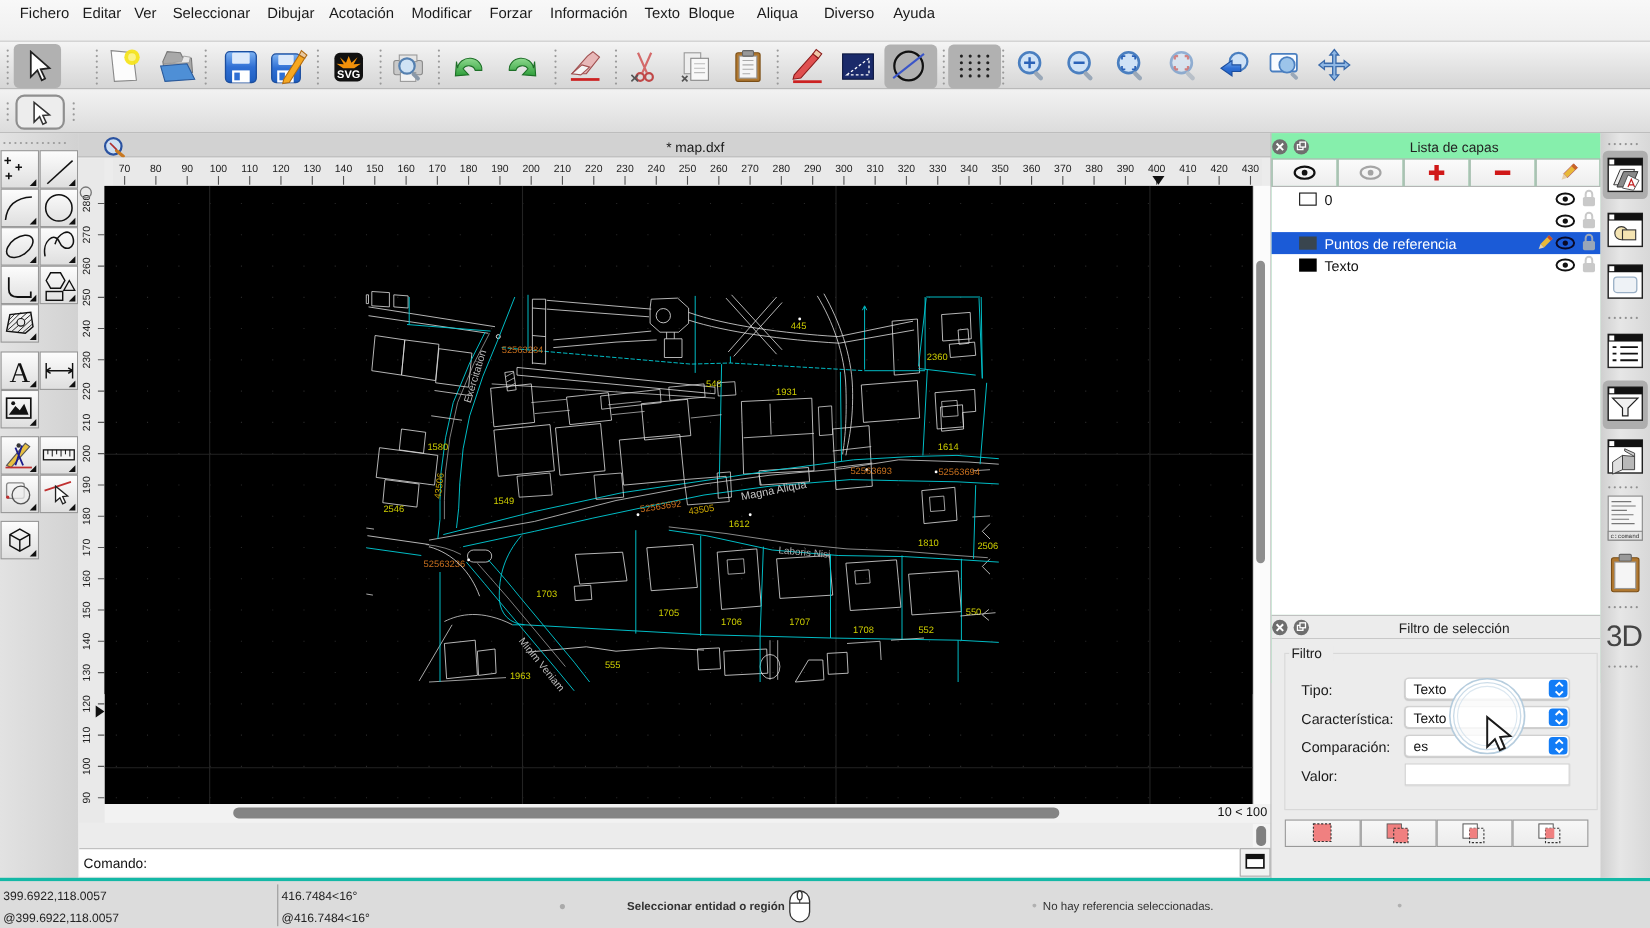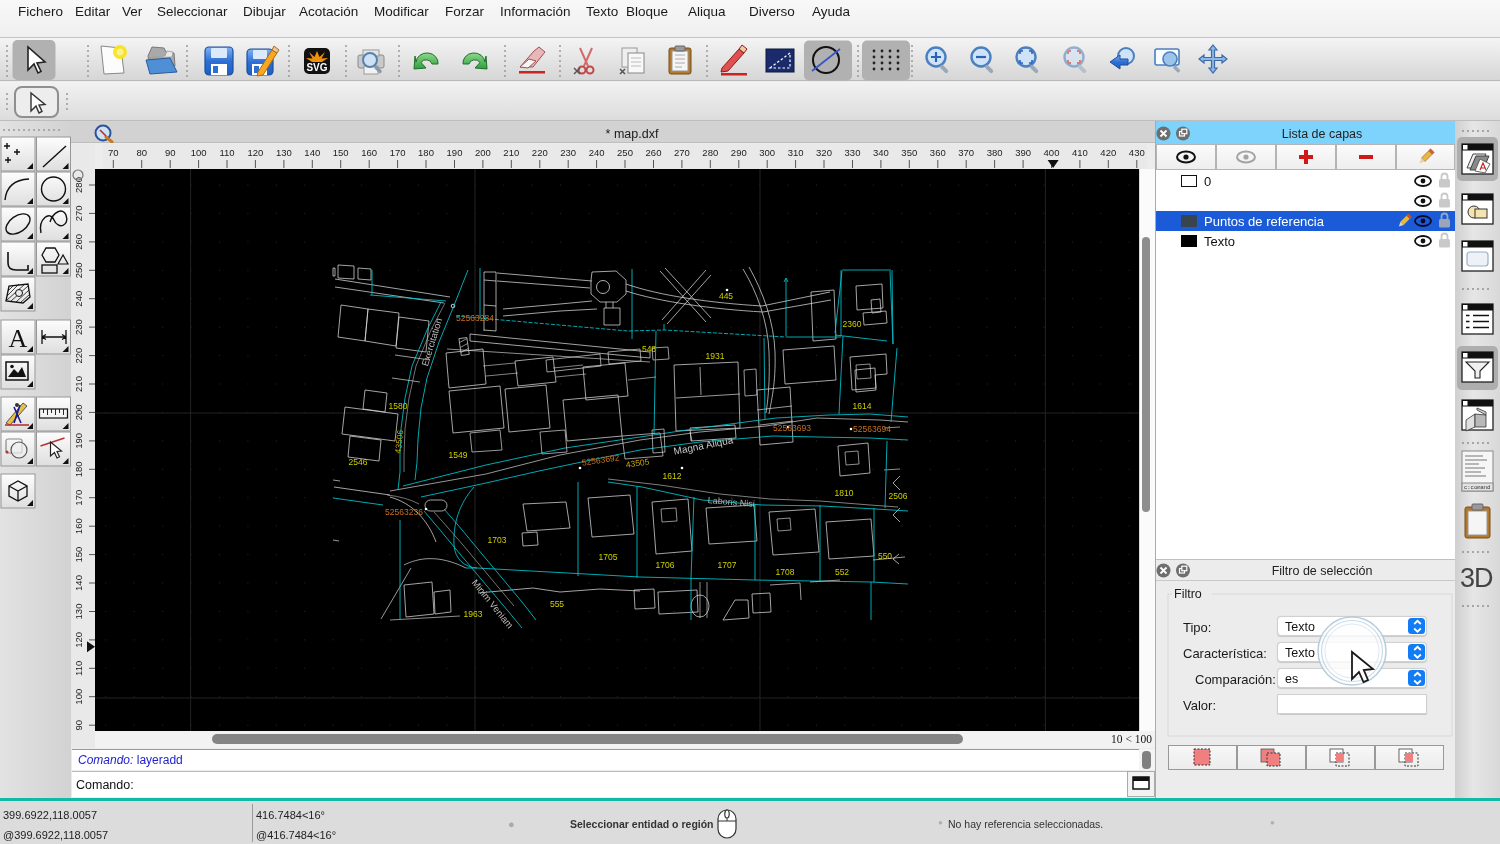--- a/index.html
+++ b/index.html
@@ -18,35 +18,35 @@
 #titlebar{left:71px;top:121px;width:1084px;height:22px;background:#d2d2d2;border-bottom:1px solid #bdbdbd;}
 #hruler{left:103px;top:144px;width:1044px;height:25px;background:#e9e9e9;}
 #vruler{left:71px;top:169px;width:24px;height:562px;background:#e9e9e9;}
 #rulercorner{left:71px;top:144px;width:24px;height:25px;background:#e9e9e9;}
 #canvas{left:95px;top:169px;width:1044px;height:462px;background:#000;}
 #vscroll{left:1139px;top:169px;width:17px;height:562px;background:#fbfbfb;border-left:1px solid #d8d8d8;}
 #vthumb{left:1142px;top:237px;width:8px;height:275px;background:#8e8e8e;border-radius:5px;}
 #hscroll{left:95px;top:731px;width:1061px;height:17px;background:#f2f2f2;}
 #hthumb{left:212px;top:734px;width:751px;height:10px;background:#848484;border-radius:5px;}
 #hcorner{left:71px;top:731px;width:24px;height:17px;background:#e9e9e9;}
-#scalelabel{left:1090px;top:733px;width:62px;font-size:11.5px;color:#111;text-align:right;font-family:Liberation Serif, serif;}
+#scalelabel{left:1090px;top:733px;width:62px;font-size:11.5px;color:#111;text-align:right;}
 
 #cmdhist{left:72px;top:749px;width:1067px;height:21px;background:#fff;border-top:1px solid #999;}
 #cmdhist .t{position:absolute;left:6px;top:3px;font-size:12px;color:#2121d0;}
 #histscroll{left:1139px;top:749px;width:16px;height:21px;background:#f4f4f4;}
 #histthumb{left:1142px;top:751px;width:9px;height:18px;background:#7f7f7f;border-radius:4px;}
 #cmdline{left:72px;top:771px;width:1055px;height:26px;background:#fff;border-top:1px solid #bbb;}
 #cmdline .t{position:absolute;left:4px;top:6px;font-size:12.5px;color:#111;}
 #cmdbtn{left:1127px;top:771px;width:28px;height:26px;background:#f2f2f2;border:1px solid #aaa;}
 
 #statusbar{left:0;top:798px;width:1500px;height:46px;background:#dcdcdc;border-top:3px solid #14b8a6;}
 #statusbar .s{position:absolute;font-size:11px;color:#222;white-space:nowrap;}
 
 #rightsep{left:1155px;top:121px;width:1px;height:677px;background:#aaa;}
-#layerpanel{left:1156px;top:121px;width:299px;height:500px;background:#7dd3fc;}
+#layerpanel{left:1156px;top:121px;width:299px;height:500px;background:#86efac;}
 #layertools{position:absolute;left:0;top:23px;width:299px;height:26px;}
 .ltb{position:absolute;top:0;height:26px;background:linear-gradient(#fbfbfb,#eee);border:1px solid #b4b4b4;}
 #layerlist{position:absolute;left:0;top:49px;width:299px;height:389px;background:#fff;}
 .lrow{position:absolute;left:0;width:299px;height:20px;font-size:13px;color:#111;}
 .lrow .nm{position:absolute;left:48px;top:3px;}
 .swatch{position:absolute;left:25px;top:4px;width:16px;height:12px;}
 #filterpanel{left:1156px;top:559px;width:299px;height:239px;background:#ececec;border-top:1px solid #c0c0c0;}
 .flabel{position:absolute;font-size:13px;color:#1a1a1a;}
 .combo{position:absolute;width:150px;height:20px;background:#fff;border:1px solid #d0d0d0;border-radius:4px;box-shadow:0 0.5px 1px rgba(0,0,0,.15);}
 .combo .val{position:absolute;left:7px;top:3px;font-size:12.5px;color:#111;}
@@ -674,23 +674,20 @@
         <path d="M434,512 Q450,530 463,545 L514,606" fill="none" stroke="#c0c0c0" stroke-width="0.6"></path>
         <path d="M387,495 Q406,497 419,504" fill="none" stroke="#c0c0c0" stroke-width="0.6"></path>
       </svg>
   </div>
   <div id="vscroll" class="abs"></div>
   <div id="vthumb" class="abs"></div>
   <div id="hscroll" class="abs"></div>
   <div id="hthumb" class="abs"></div>
   <div id="hcorner" class="abs"></div>
   <div id="scalelabel" class="abs">10 &lt; 100</div>
-  <div id="cmdhist" class="abs">
-      <span class="t"><i>Comando:</i> layeradd</span>
-    </div>
   <div id="histscroll" class="abs"></div>
   <div id="histthumb" class="abs"></div>
   <div id="cmdline" class="abs">
       <span class="t">Comando:</span>
     </div>
   <div id="cmdbtn" class="abs"><svg width="26" height="24">
         <rect x="5" y="5" width="16" height="12" fill="#fff" stroke="#111" stroke-width="1.5"></rect>
         <rect x="5" y="5" width="16" height="4" fill="#111"></rect>
       </svg></div>
   <div id="statusbar" class="abs">
@@ -794,21 +791,21 @@
       <rect x="23.5" y="8.5" width="5" height="4.5" fill="none" stroke="#fff" stroke-width="1.2"></rect>
       <rect x="25.8" y="6.2" width="5" height="4.5" fill="#6e6e6e" stroke="#fff" stroke-width="1.2"></rect>
       <text x="166" y="15" text-anchor="middle" font-size="12.5" fill="#222" font-family="Liberation Sans">Filtro de selección</text>
       <line x1="0" y1="20.5" x2="299" y2="20.5" stroke="#c8c8c8"></line>
       <rect x="12" y="34" width="284" height="142" fill="none" stroke="#d8d8d8"></rect>
       <rect x="16" y="27" width="40" height="14" fill="#ececec"></rect>
       <text x="18" y="38" font-size="12.5" fill="#1a1a1a" font-family="Liberation Sans">Filtro</text>
     </svg>
     <span class="flabel" style="left:27px;top:60px">Tipo:</span>
     <span class="flabel" style="left:27px;top:86px">Característica:</span>
-    <span class="flabel" style="left:39px;top:112px">Comparación:</span>
+    <span class="flabel" style="left:27px;top:112px">Comparación:</span>
     <span class="flabel" style="left:27px;top:138px">Valor:</span>
     <div class="combo" style="left:121px;top:56px">
         <span class="val">Texto</span>
         <span class="step"></span>
       </div>
     <div class="combo" style="left:121px;top:82px">
         <span class="val">Texto</span>
         <span class="step"></span>
       </div>
     <div class="combo" style="left:121px;top:108px">

